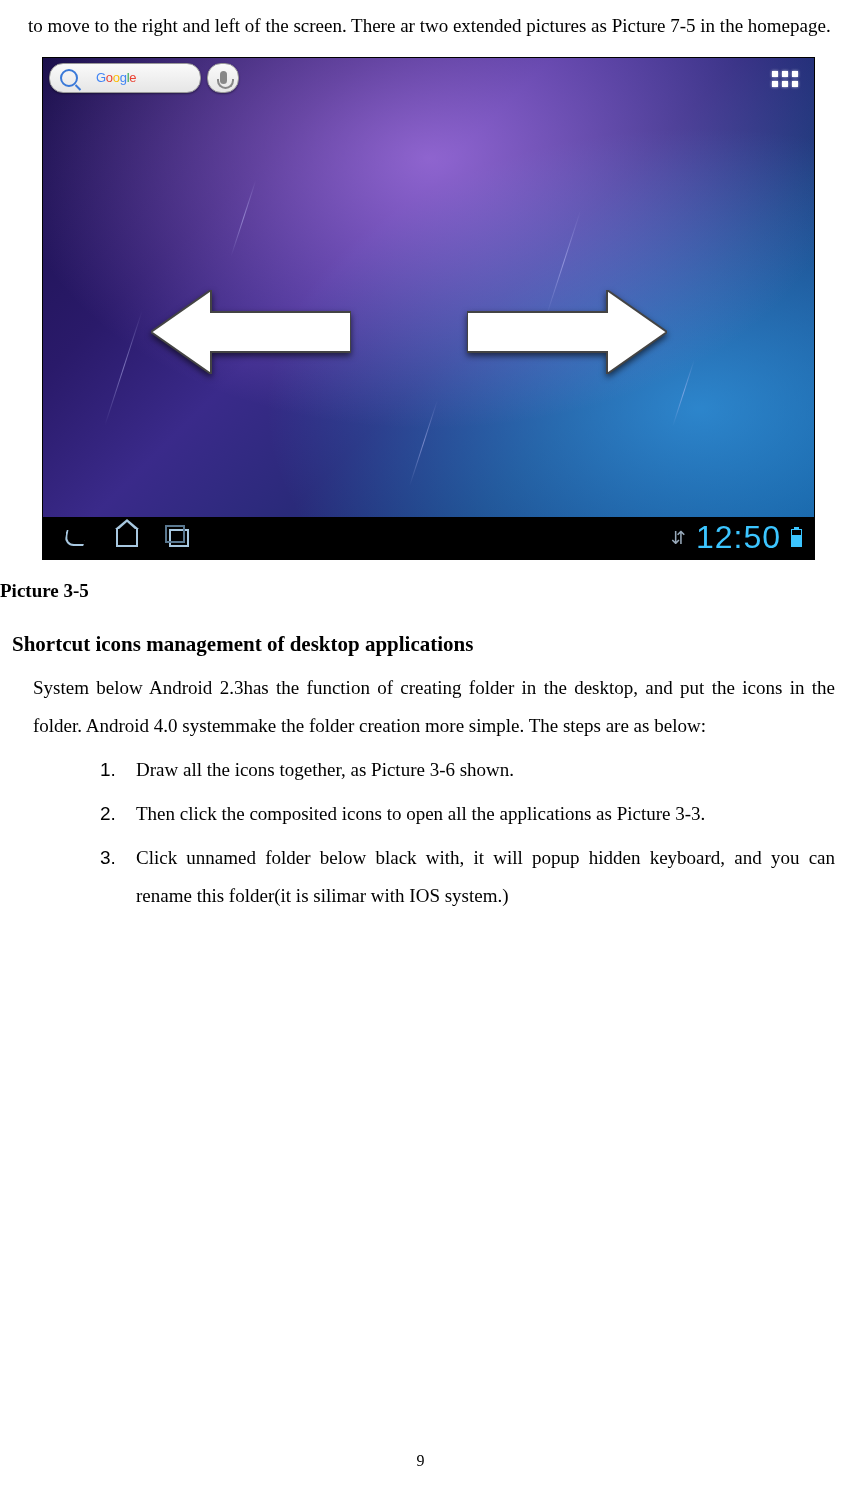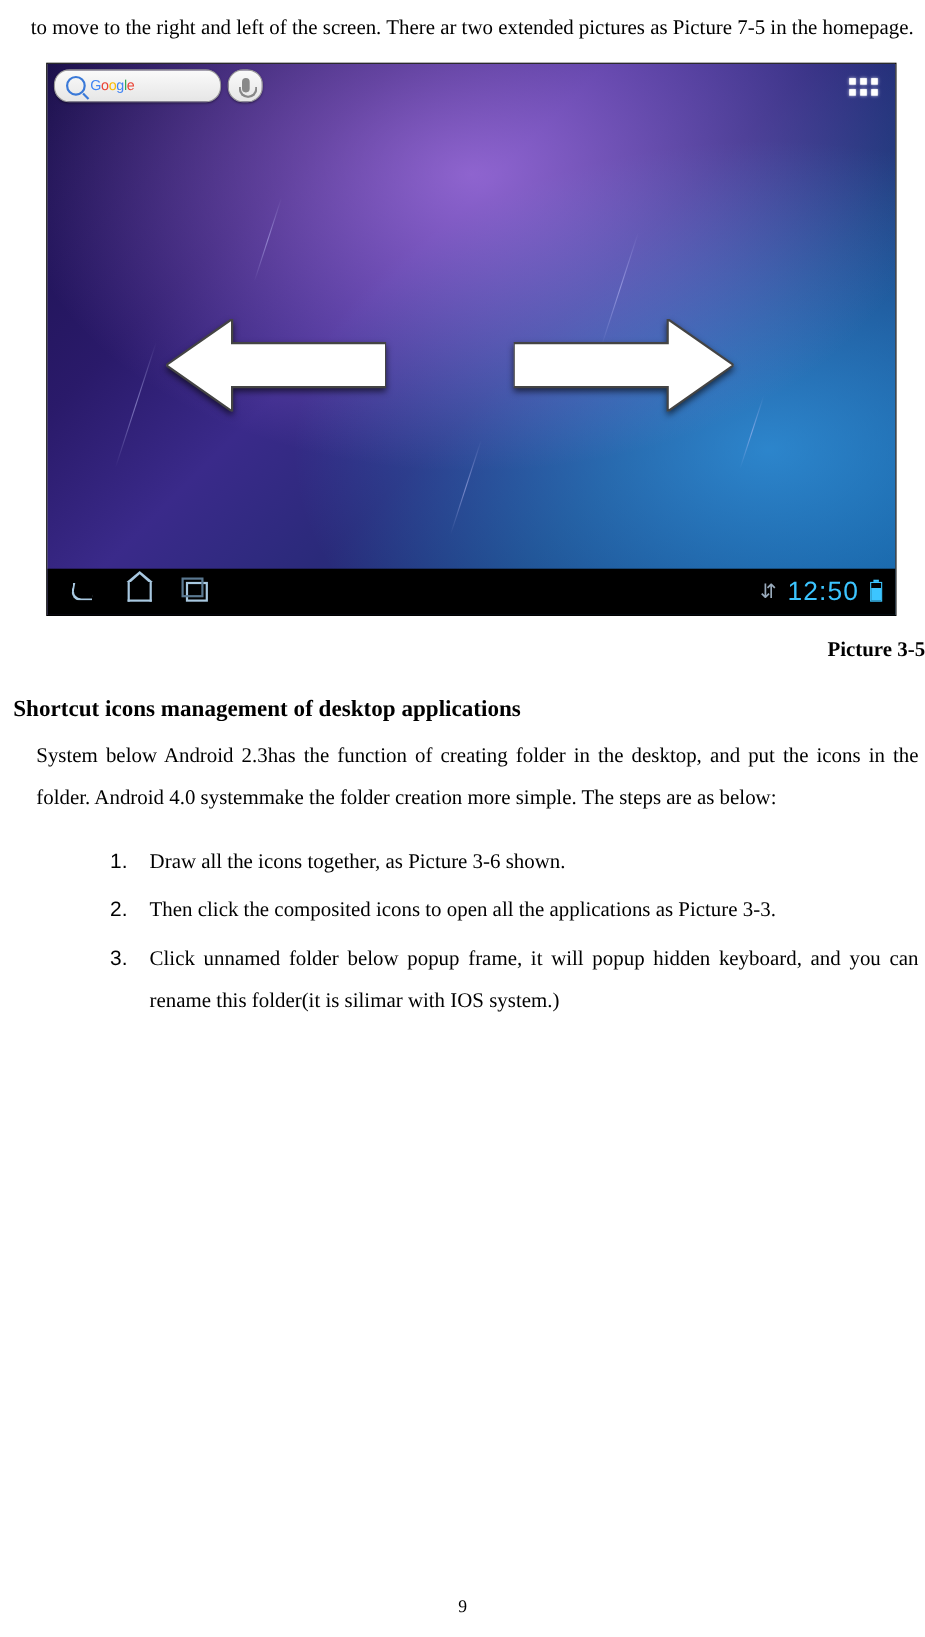--- a/index.html
+++ b/index.html
@@ -48,21 +48,21 @@
   .search-pill {
     height: 28px;
     width: 130px;
     background: linear-gradient(#fafafa,#e6e6e6);
     border: 1px solid #999;
     border-radius: 14px;
     display: flex;
     align-items: center;
     padding: 0 10px;
     box-shadow: 0 1px 2px rgba(0,0,0,0.4);
-    gap: 4px;
+    gap: 18px;
   }
   .mag-icon {
     width: 14px; height: 14px;
     border: 2px solid #3a79d8;
     border-radius: 50%;
     position: relative;
   }
   .mag-icon::after {
     content:"";
     position:absolute;
@@ -188,57 +188,57 @@
   }
   .nav-right {
     margin-left:auto;
     display:flex; align-items:center; gap:10px;
     padding-right:12px;
     font-family: Arial, sans-serif;
   }
   .usb-ico { font-size:18px; color:#9ab; }
   .clock {
     font-family: "Arial", sans-serif;
-    font-size: 24px;
+    font-size: 32px;
     letter-spacing: 1px;
     color:#3cc5ff;
   }
   .batt {
     width:9px; height:16px;
     border:1px solid #3cc5ff;
     position:relative;
     background: linear-gradient(to top, #3cc5ff 70%, transparent 70%);
   }
   .batt::before{
     content:""; position:absolute;
     top:-3px; left:2px; width:5px; height:2px;
     background:#3cc5ff;
   }
   .caption {
-    text-align: right;
+    text-align: left;
     font-weight: bold;
     font-size: 19px;
     margin: 20px 0 28px 0;
   }
   .heading {
     font-weight: bold;
     font-size: 21px;
     margin: 30px 6px 8px 12px;
   }
   .body {
     font-size: 19px;
     line-height: 2.0;
     text-align: justify;
     margin: 12px 6px 0 33px;
   }
   ol.steps {
     font-size: 19px;
     line-height: 2.0;
     padding-left: 0;
-    margin: 20px 6px 0 100px;
+    margin: 6px 6px 0 100px;
     list-style: none;
     counter-reset: step;
     font-family: Liberation Serif, serif;
   }
   ol.steps li {
     counter-increment: step;
     text-align: justify;
     margin-bottom: 6px;
     position: relative;
     padding-left: 36px;
@@ -330,17 +330,17 @@
   </div>
 
   <div class="caption">Picture 3-5</div>
 
   <div class="heading">Shortcut icons management of desktop applications</div>
   <p class="body">System below Android 2.3has the function of creating folder in the desktop, and put the icons in the folder. Android 4.0 systemmake the folder creation more simple. The steps are as below:</p>
 
   <ol class="steps">
     <li>Draw all the icons together, as Picture 3-6 shown.</li>
     <li>Then click the composited icons to open all the applications as Picture 3-3.</li>
-    <li>Click unnamed folder below popup frame, it will popup hidden keyboard, and you can rename this folder(it is silimar with IOS system.)</li>
+    <li>Click unnamed folder below black with, it will popup hidden keyboard, and you can rename this folder(it is silimar with IOS system.)</li>
   </ol>
 </div>
 
 <div class="pagenum">9</div>
 
 </body></html>

